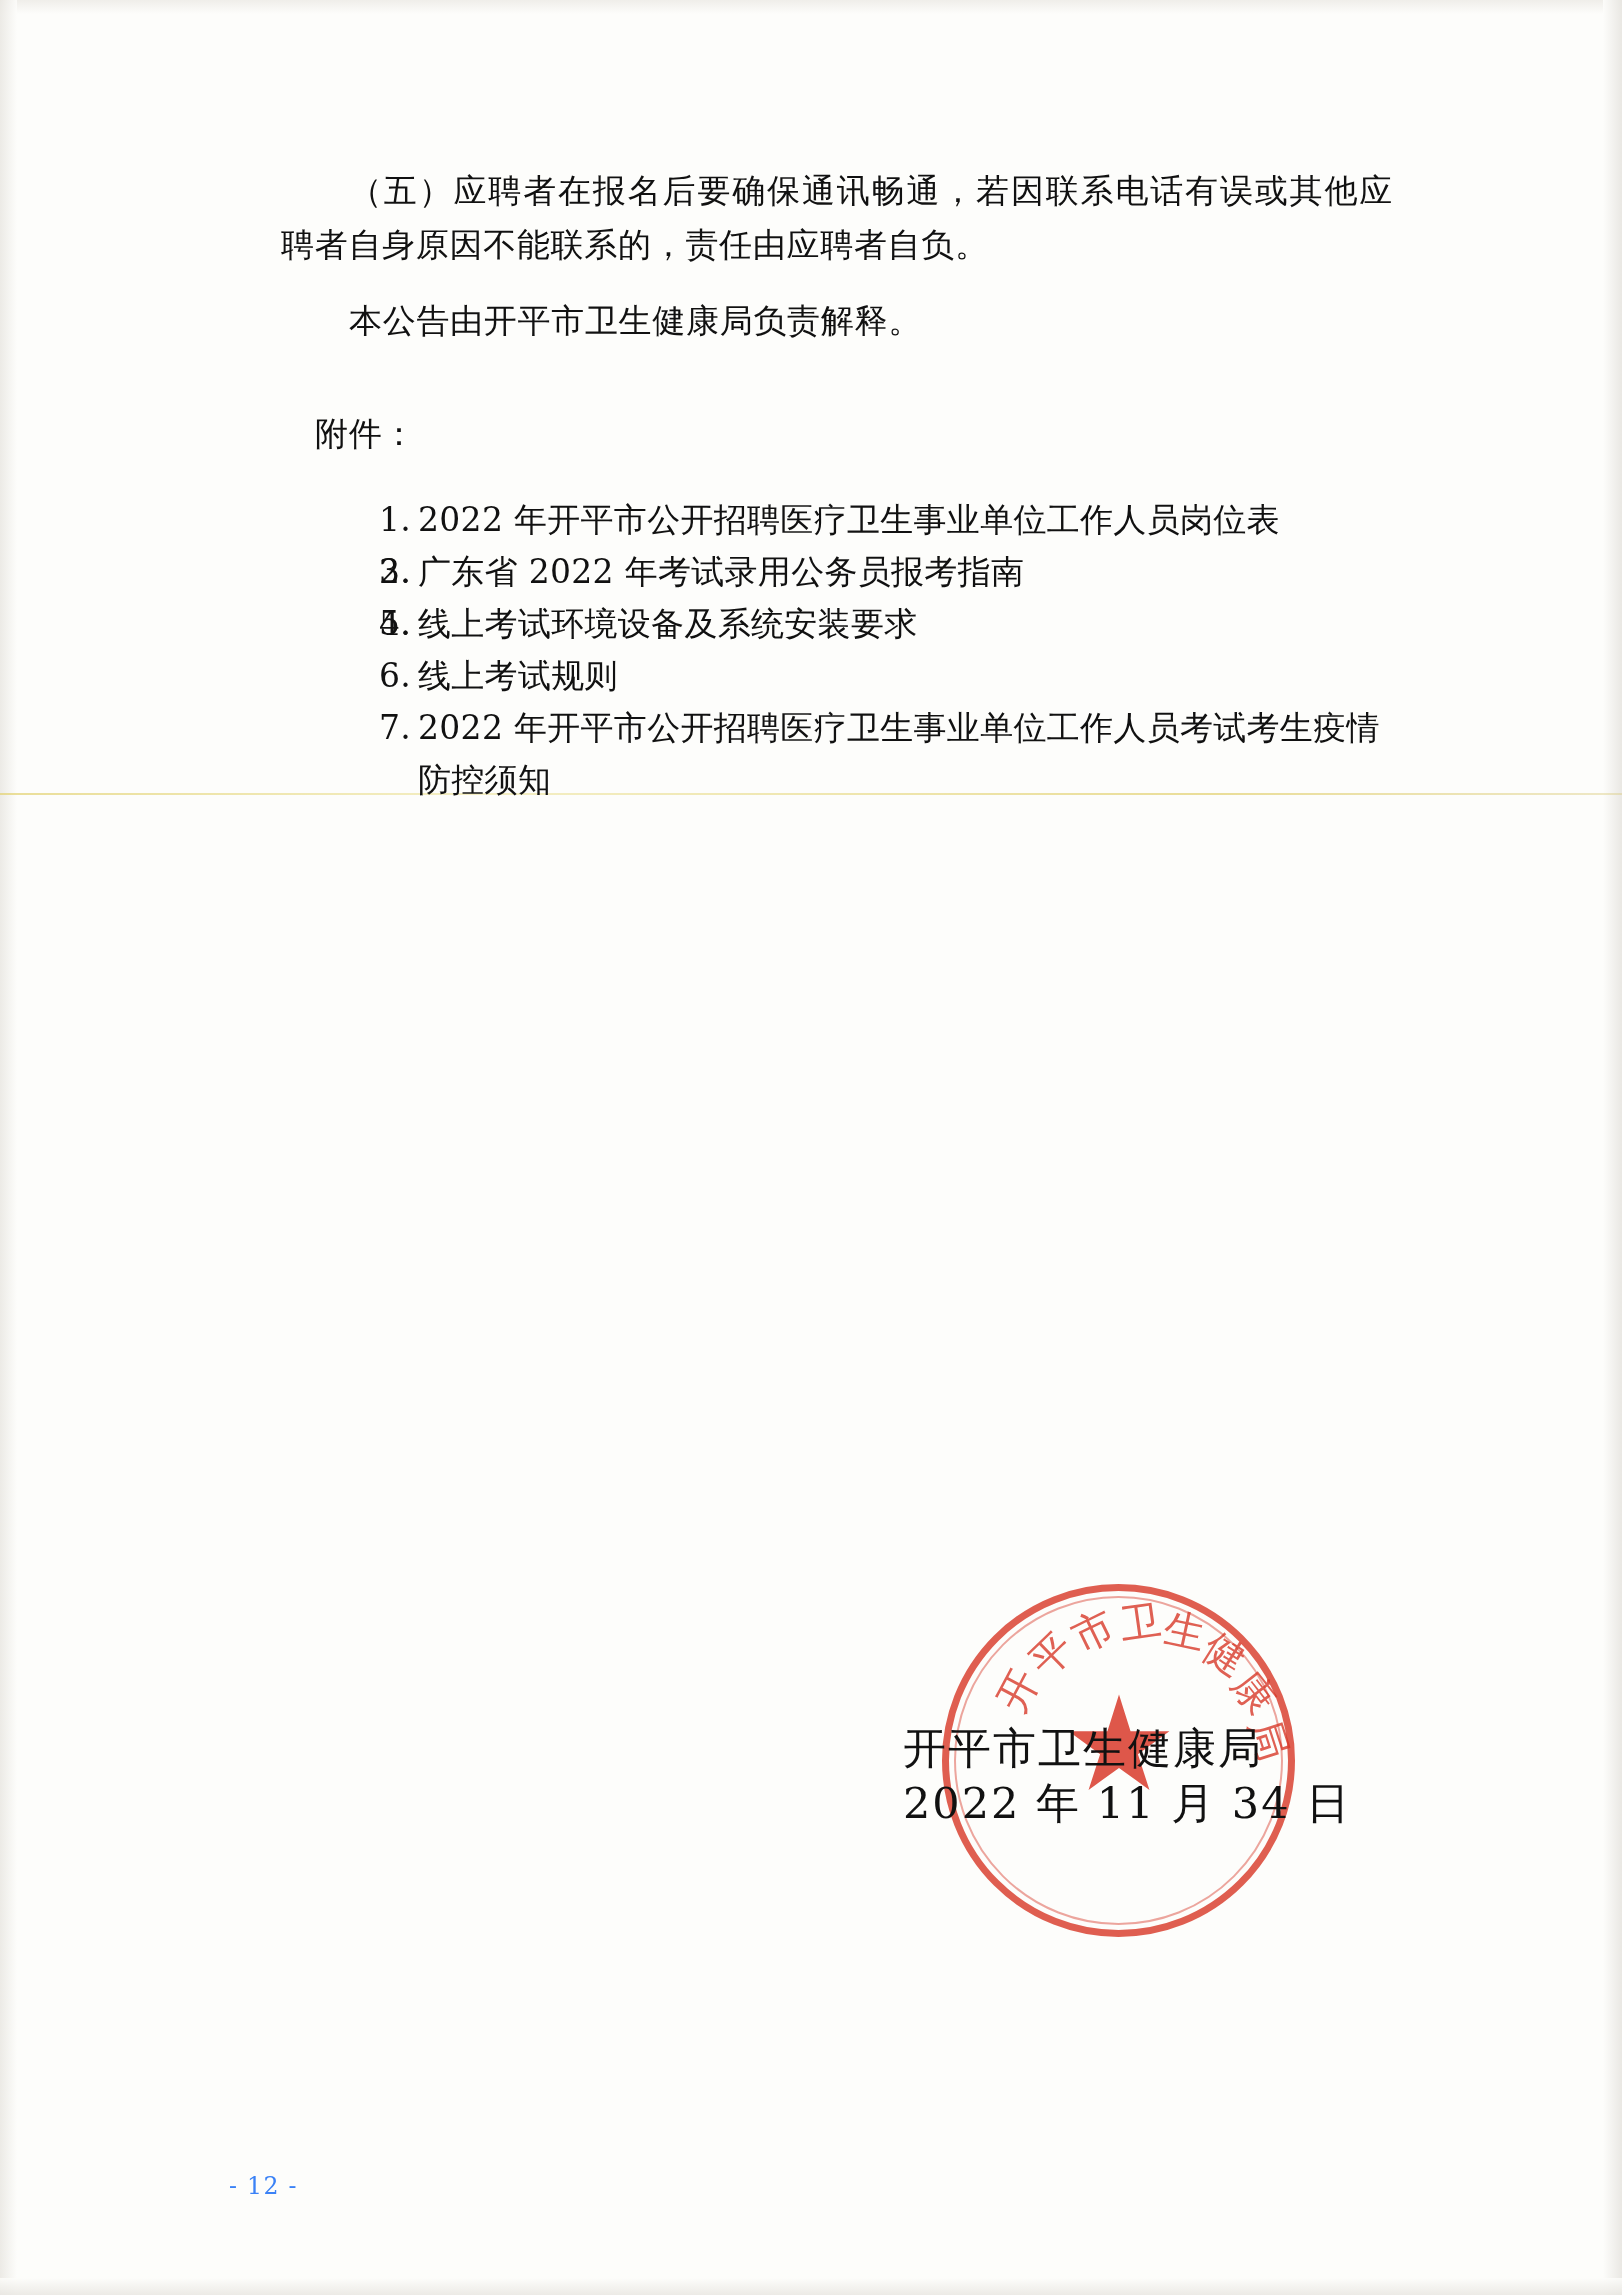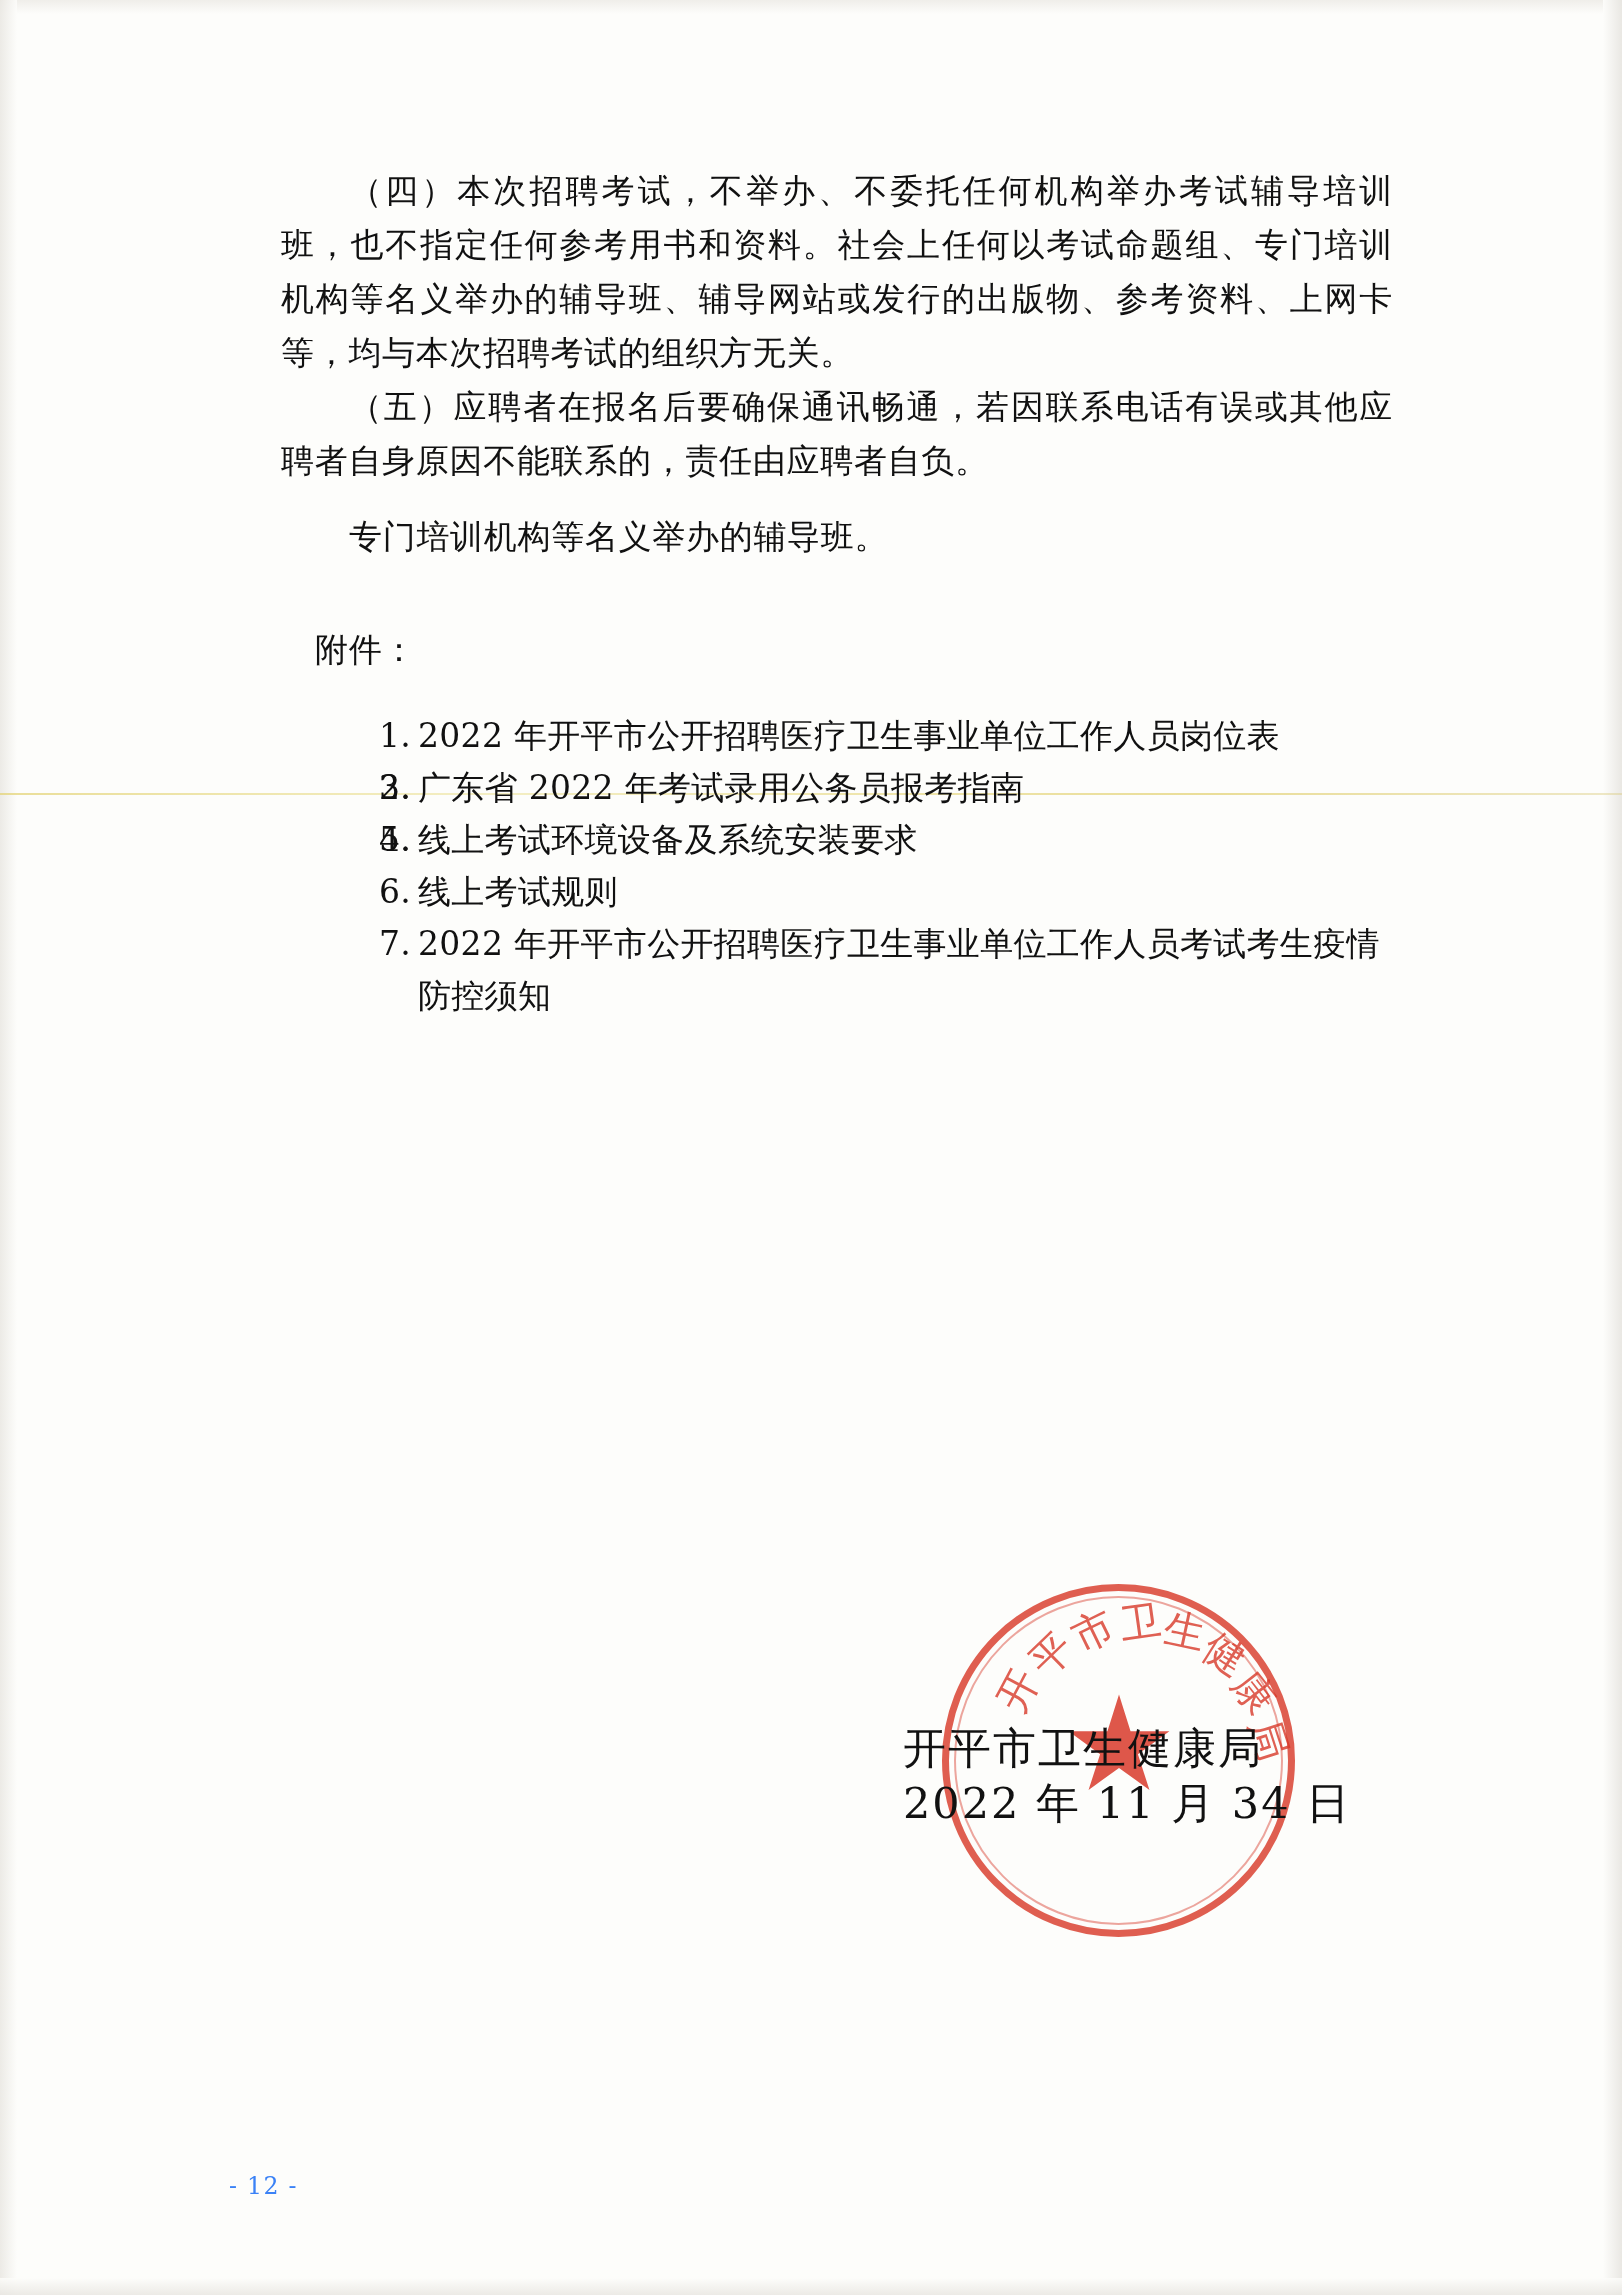--- a/index.html
+++ b/index.html
@@ -184,24 +184,23 @@
 <div class="page">
 
   <div class="scan-edge-top"></div>
   <div class="scan-edge-left"></div>
   <div class="scan-edge-right"></div>
   <div class="scan-edge-bottom"></div>
   <div class="fold-line"></div>
 
   <div class="content">
 
-    <p class="para">（四）本次招聘考试，不举办、不委托任何机构举办考试辅导培训班，也不指定任何参考用书和资料。社会上任何以考试命题组、专门培训机构等名义举办的辅导班、辅导网站或发行的出版物、参考资料、上网卡等，均与本次招聘考试的组织方无关。</p>
     <p class="para">（五）应聘者在报名后要确保通讯畅通，若因联系电话有误或其他应聘者自身原因不能联系的，责任由应聘者自负。</p>
 
-    <p class="closing">专门培训机构等名义举办的辅导班。</p>
+    <p class="closing">本公告由开平市卫生健康局负责解释。</p>
 
     <p class="attachment-title">附件：</p>
 
     <ol class="attachments">
       <li>
         <span class="num">1.</span>
         <span>2022 年开平市公开招聘医疗卫生事业单位工作人员岗位表</span>
       </li>
       <li>
         <span class="num">2.</span>

